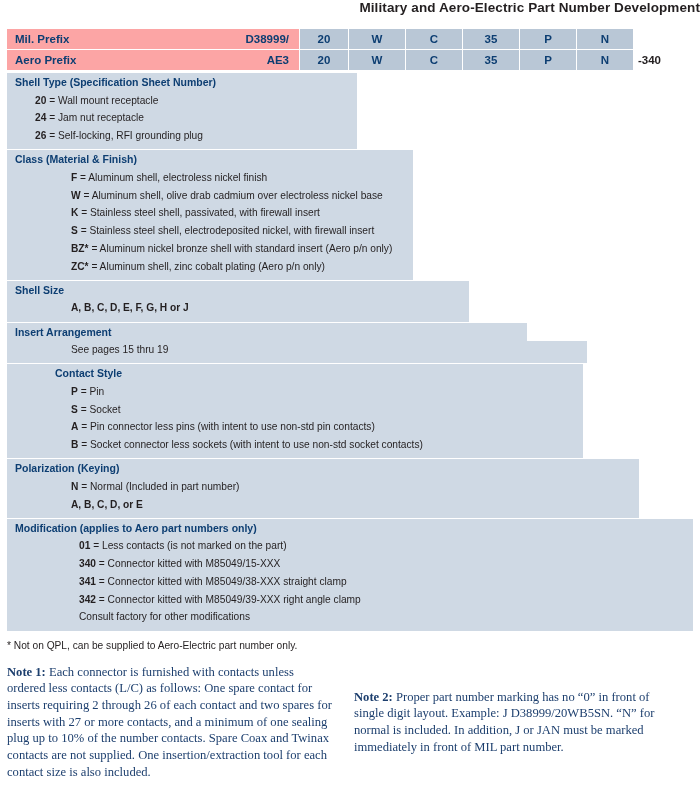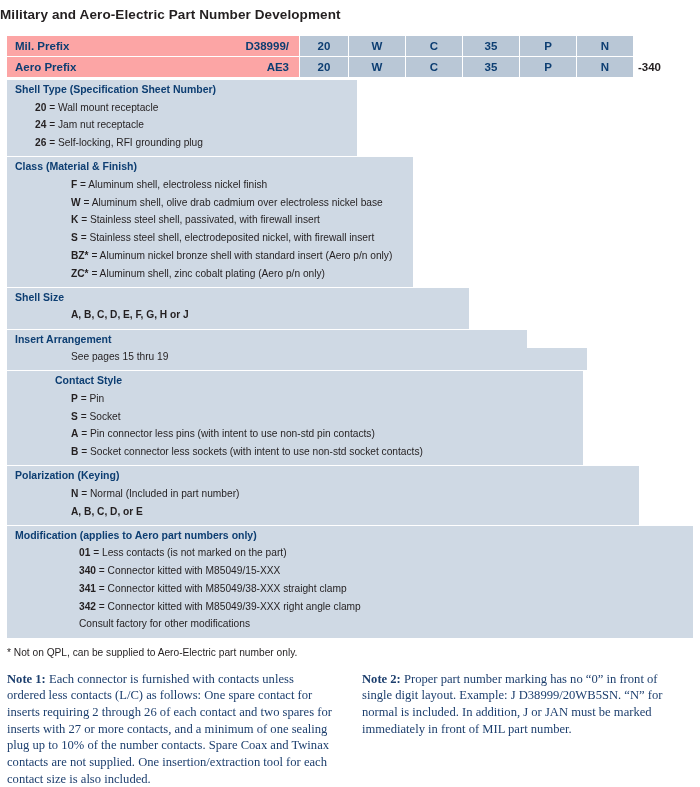--- a/index.html
+++ b/index.html
@@ -17,25 +17,24 @@
   }
   .page {
     width: 700px;
     height: 787px;
     position: relative;
     box-sizing: border-box;
   }
 
   
   .doc-title {
-    text-align: left;
+    text-align: right;
     font-size: 13.5px;
     font-weight: bold;
     color: #231f20;
-    padding-top: 7px;
     letter-spacing: 0.1px;
   }
 
   
   .header-block {
     margin-top: 14px;
     padding: 0 7px;
   }
   .hdr-row {
     display: flex;
@@ -127,21 +126,22 @@
   .footnote {
     padding: 8px 7px 0 7px;
     font-size: 10.2px;
     color: #231f20;
   }
 
   
   .notes {
     display: flex;
     padding: 13px 7px 0 7px;
-    gap: 30px;
+    gap: 22px;
+    align-items: center;
   }
   .note-col {
     width: 325px;
     font-family: "Liberation Serif", serif;
     font-size: 12.6px;
     line-height: 1.33;
     color: #1d3f6e;
   }
   .note-col .note-label {
     font-weight: bold;

